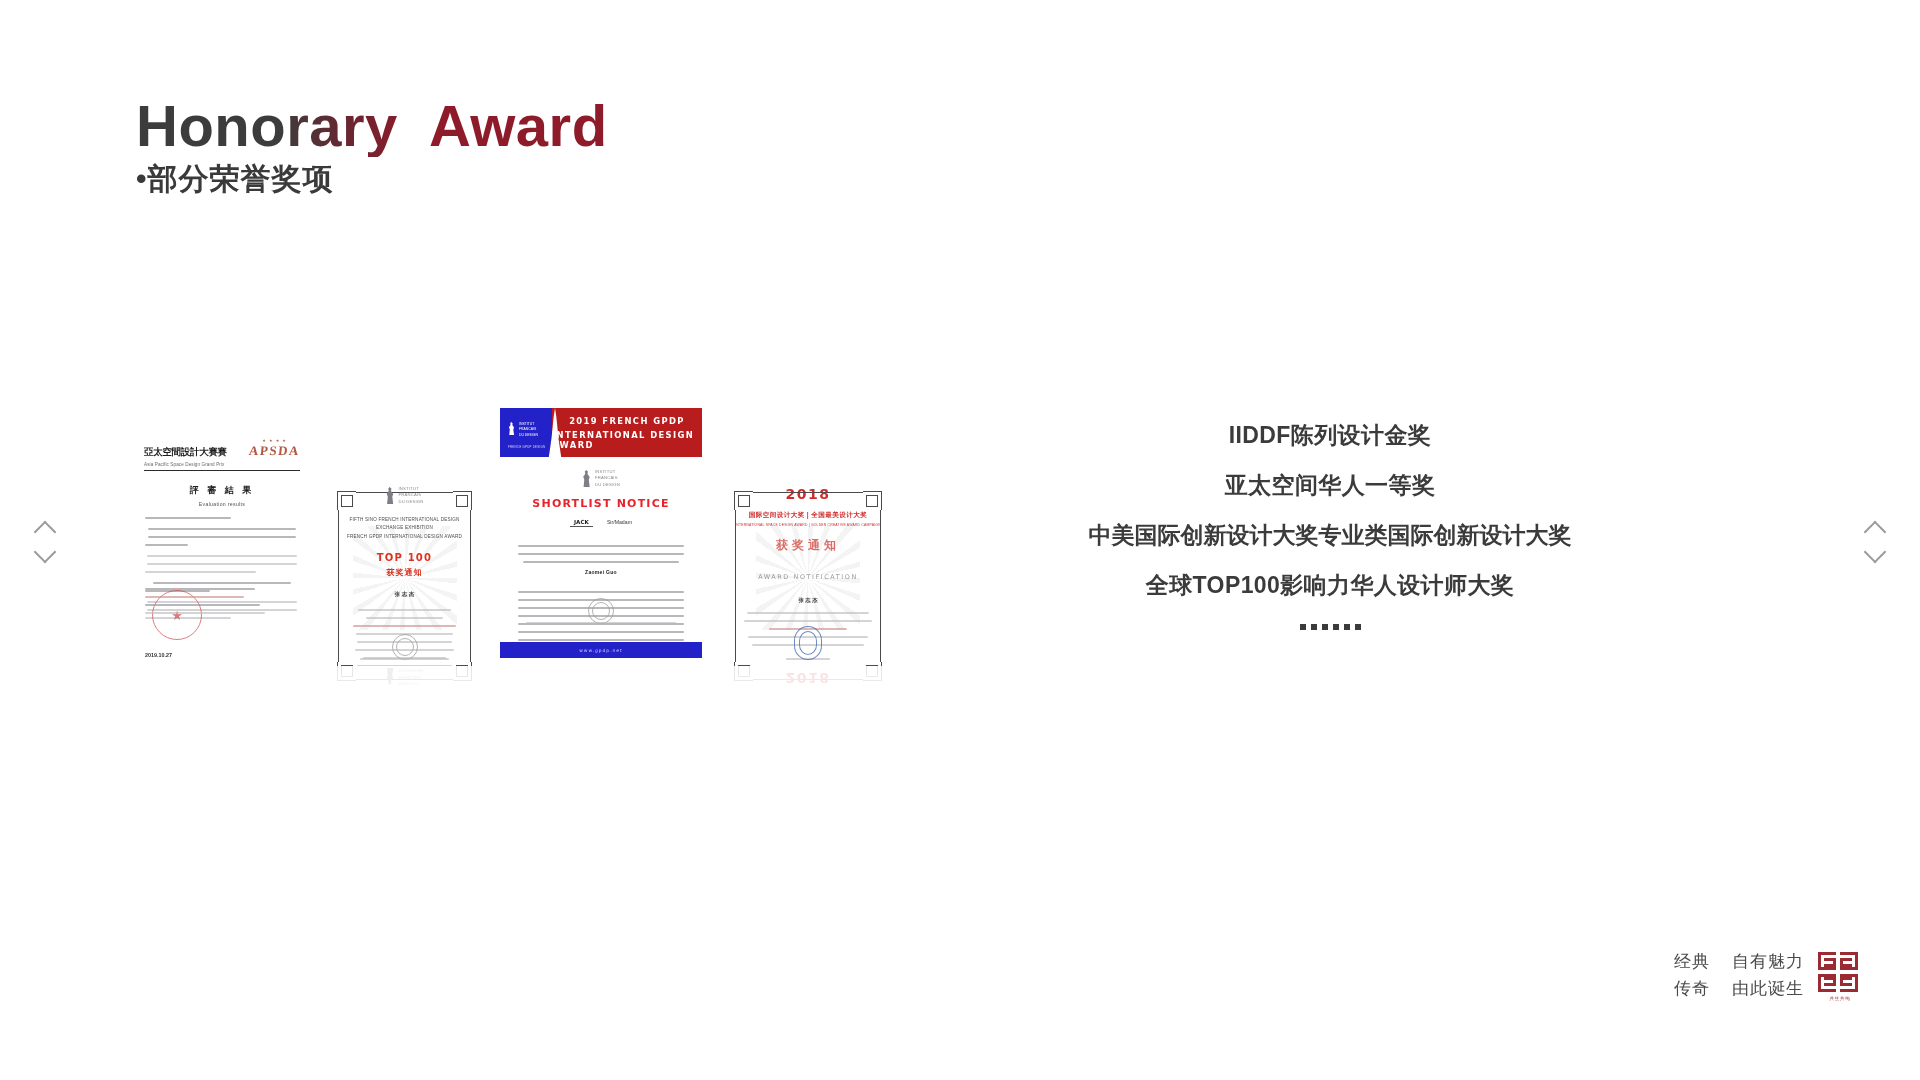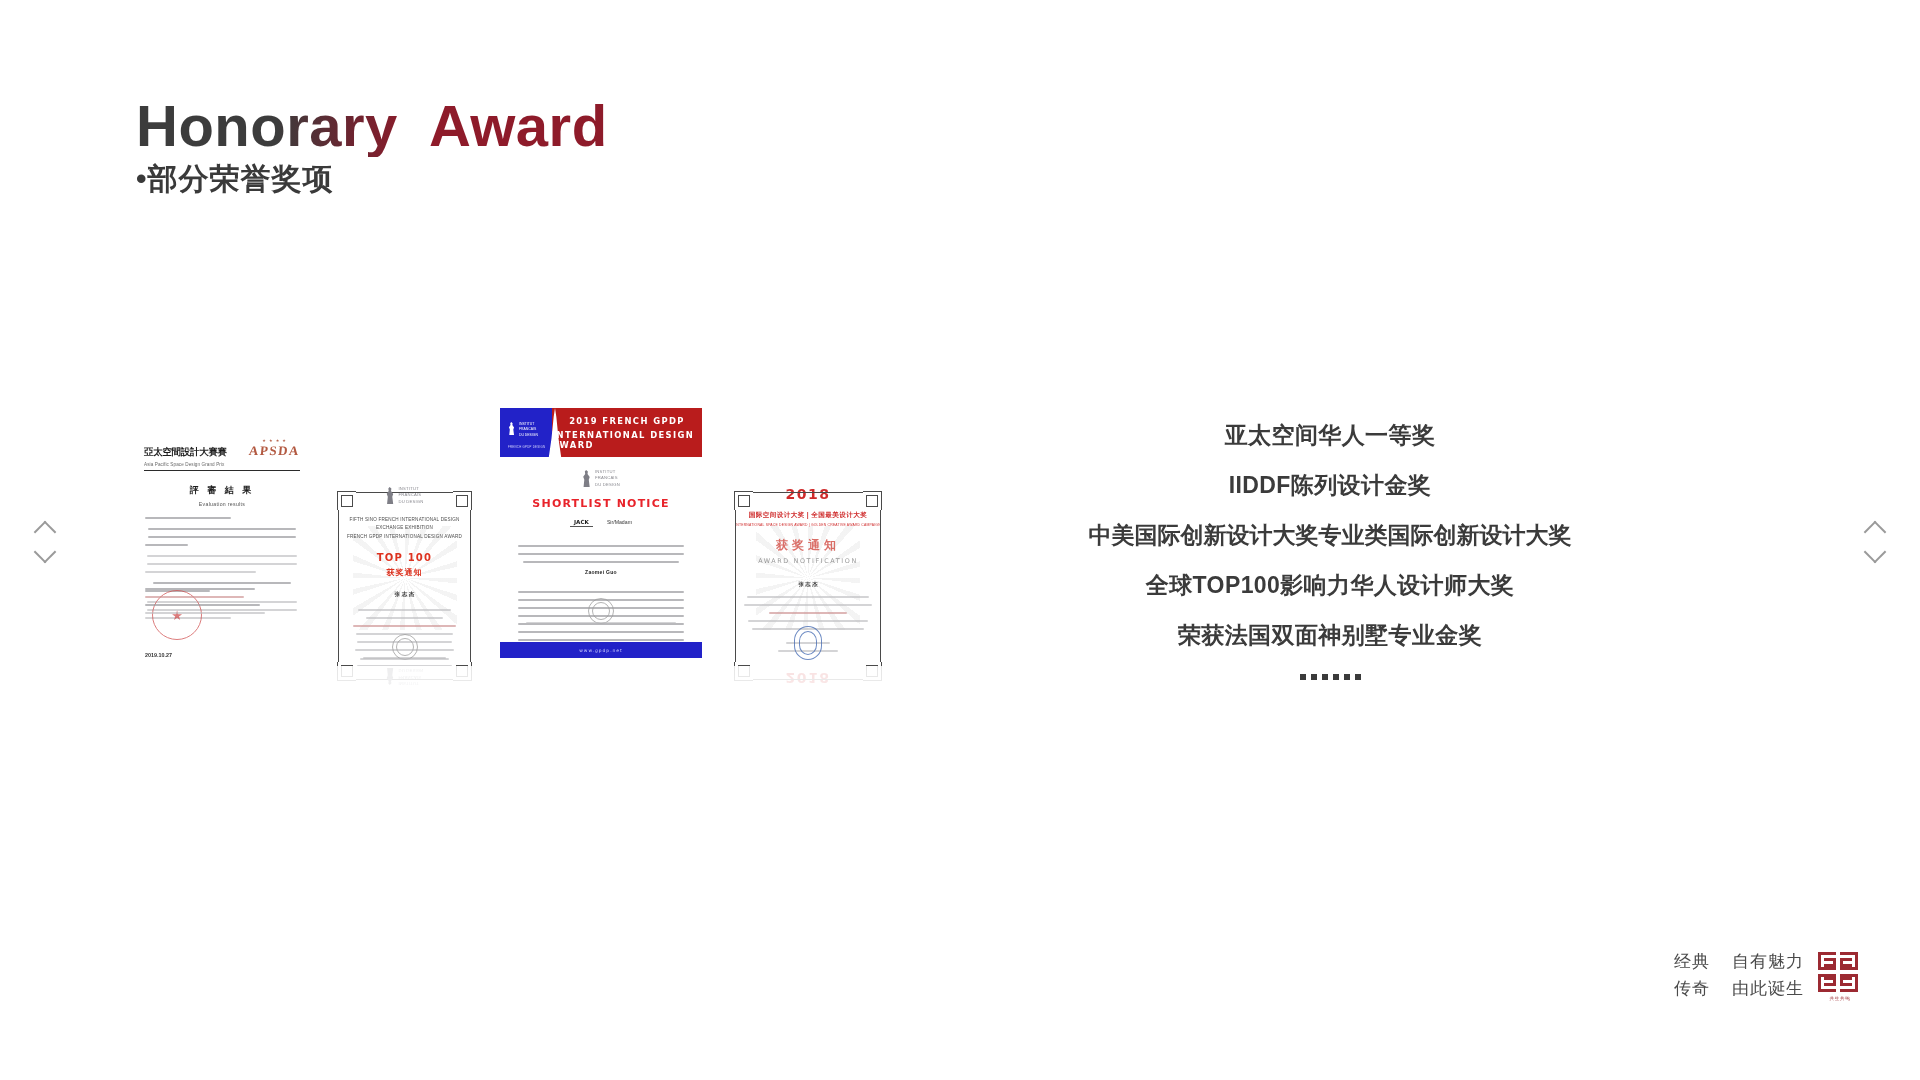--- a/index.html
+++ b/index.html
@@ -160,21 +160,21 @@
   
   #cert4 { left:597px; top:58px; width:158px; height:200px; }
   .c4-year { text-align:center; font-size:14px; font-weight:700; color:#cf2b2b;
       letter-spacing:1.5px; margin-top:20px; font-family:"DejaVu Sans",sans-serif; }
   .c4-cn { text-align:center; font-size:6.6px; font-weight:700; color:#cf2b2b;
       margin-top:9px; letter-spacing:.4px; }
   .c4-en { text-align:center; font-size:3.4px; color:#cf2b2b; margin-top:3px;
       letter-spacing:.2px; }
   .c4-h  { text-align:center; font-size:12px; font-weight:700; color:#d4554d;
       margin-top:10px; letter-spacing:4px; opacity:.85; }
-  .c4-he { text-align:center; font-size:6.4px; color:#9a9a9a; margin-top:3px;
+  .c4-he { text-align:center; font-size:6.4px; color:#9a9a9a; margin-top:19px;
       letter-spacing:1.6px; font-family:"DejaVu Sans",sans-serif; }
   .c4-name { text-align:center; font-size:5.4px; font-weight:700; color:#333; margin-top:16px; }
   .c4-body { padding:8px 14px 0; }
   .emblem-blue { position:absolute; left:50%; transform:translateX(-50%);
       bottom:26px; width:28px; height:34px; border:1.3px solid #4a6fb5;
       border-radius:50% / 42%; opacity:.8; }
   .emblem-blue::after { content:""; position:absolute; inset:4px;
       border:1px solid #4a6fb5; border-radius:50% / 42%; }
 
   
@@ -435,25 +435,24 @@
         </div>
         <div class="c4-year">2018</div>
 
       </div>
         </div>
       </div>
 
   </div>
 
   <div class="award-list">
+    <div class="award-item">IIDDF陈列设计金奖</div>
     <div class="award-item">亚太空间华人一等奖</div>
-    <div class="award-item">IIDDF陈列设计金奖</div>
     <div class="award-item wide">中美国际创新设计大奖专业类国际创新设计大奖</div>
     <div class="award-item">全球TOP100影响力华人设计师大奖</div>
-    <div class="award-item">荣获法国双面神别墅专业金奖</div>
     <div class="award-ellipsis">
         <i></i>
         <i></i>
         <i></i>
         <i></i>
         <i></i>
         <i></i>
       </div>
   </div>
 

